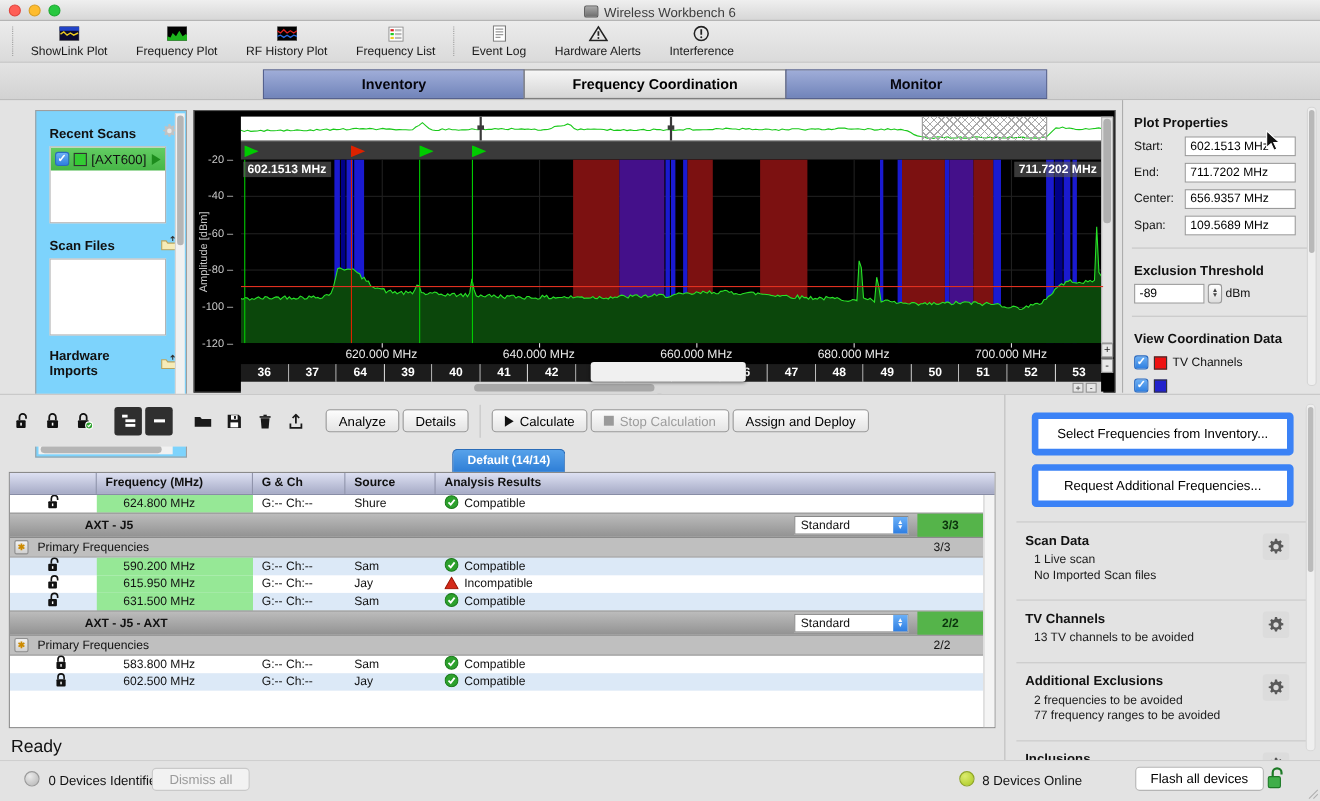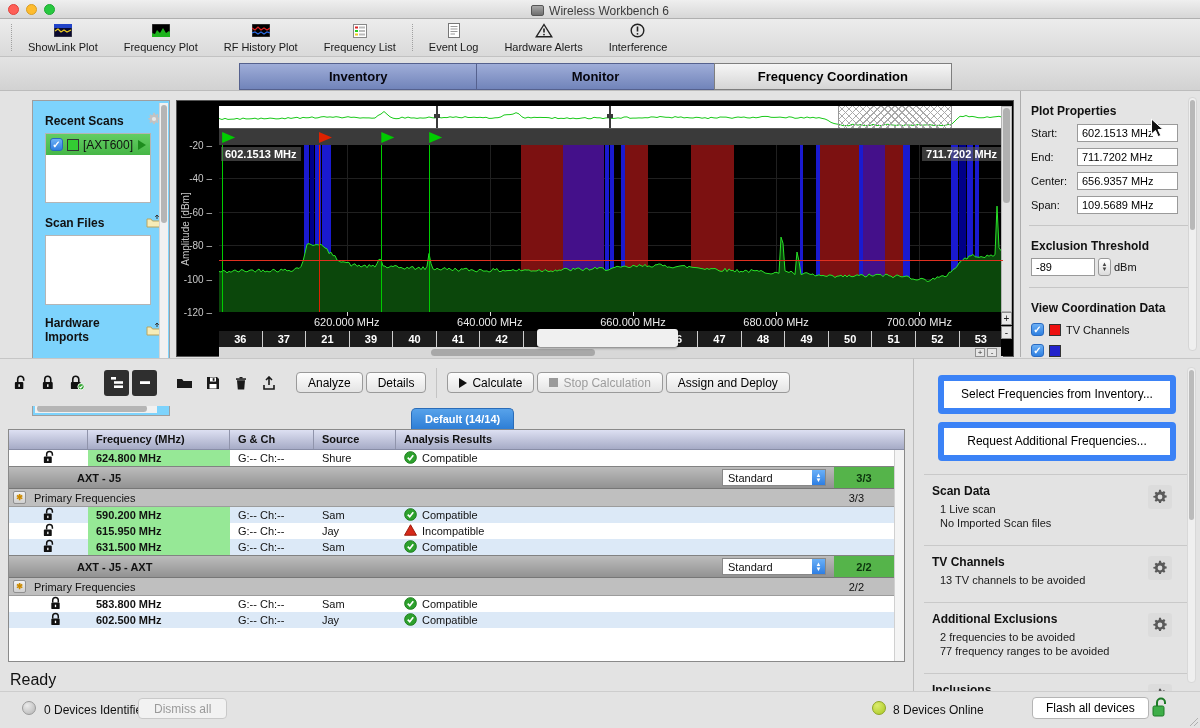--- a/index.html
+++ b/index.html
@@ -99,21 +99,21 @@
   .deftab{position:absolute;left:403px;top:0;height:21px;padding:0 13px;background:linear-gradient(#57a2ea,#2e7ed6);border:1px solid #2a6cb8;border-bottom:none;border-radius:5px 5px 0 0;color:#fff;font-weight:bold;font-size:11px;line-height:20px;z-index:2}
   .ftable{position:absolute;left:0;top:21px;right:0;bottom:0;border:1px solid #8a8a8a;background:#fff;display:flex;flex-direction:column}
   .thead{height:20px;display:flex;background:linear-gradient(#dde0f2,#a6abc6);border-bottom:1px solid #888da6;font-weight:bold;flex:none}
   .th{border-right:1px solid #9094ab;padding-left:8px;line-height:19px;font-size:11px}
   .tbody{flex:1;display:flex;flex-direction:column;margin-right:10px;overflow:hidden}
   .ttrack{position:absolute;right:0;top:20px;bottom:0;width:10px;background:#f4f4f4;border-left:1px solid #d0d0d0}
   .frow{height:16px;display:flex;align-items:center;font-size:11px;flex:none}
   .frow.alt{background:#dce9f7}
   .c1{width:79px;display:flex;justify-content:center;align-items:center}
   .c1.ind{padding-left:14px}
-  .c2{width:142px;height:100%;display:flex;align-items:center;padding-left:8px;font-weight:bold}
+  .c2{width:142px;height:100%;display:flex;align-items:center;padding-left:24px;font-weight:normal}
   .c2.hl{background:#96e896}
   .c3{width:84px;padding-left:8px}
   .c4{width:82px;padding-left:8px}
   .c5{flex:1;display:flex;align-items:center;gap:5px;padding-left:8px}
   .grow{height:23px;background:linear-gradient(#bcbcbc,#929292);border-top:1px solid #828282;border-bottom:1px solid #777;display:flex;align-items:center;font-weight:bold;font-size:11px;flex:none}
   .gname{margin-left:68px}
   .gsel{margin-left:auto;width:104px;height:17px;background:#fff;border:1px solid #888;display:flex;align-items:center;font-weight:normal}
   .gsel .seltxt{flex:1;padding-left:5px;font-size:11px}
   .gstep{width:13px;height:100%;background:linear-gradient(#6ab0f8,#2e7ee2);color:#fff;display:flex;flex-direction:column;align-items:center;justify-content:center;font-size:6px;line-height:5px}
   .gbadge{width:60px;height:100%;background:#55b44a;display:flex;align-items:center;justify-content:center;color:#0b330d;margin-left:8px;font-weight:bold}
@@ -239,22 +239,22 @@
           <circle cx="7.5" cy="10.8" r="0.9" fill="#222"></circle>
         </svg>
       </span>
       <span>Interference</span>
     </div>
   </div>
 
 <div class="tabstrip">
   <div class="tabs" id="viewtabs">
       <div class="vtab">Inventory</div>
+      <div class="vtab active">Frequency Coordination</div>
       <div class="vtab">Monitor</div>
-      <div class="vtab active">Frequency Coordination</div>
     </div>
 </div>
 
 <div class="sidebar">
   <div class="sb-h">
     <span>Recent Scans</span>
     <span class="sp"></span>
       <span id="sbgear"><svg width="14" height="14" viewBox="0 0 20 20">
           <path d="M8.8 1h2.4l.4 2.1 1.6.7L15 2.6l1.7 1.7-1.2 1.8.7 1.6 2.1.4v2.4l-2.1.4-.7 1.6 1.2 1.8-1.7 1.7-1.8-1.2-1.6.7-.4 2.1H8.8l-.4-2.1-1.6-.7-1.8 1.2-1.7-1.7 1.2-1.8-.7-1.6-2.1-.4V8.8l2.1-.4.7-1.6L3.3 5 5 3.3l1.8 1.2 1.6-.7z" fill="#c2c2c2"></path>
           <circle cx="10" cy="10" r="3" fill="#e7e7e7"></circle>
@@ -355,21 +355,21 @@
       <div class="xtickmark" style="left: 52.8%;"></div>
       <div class="xlab" style="left: 52.8%;">660.000 MHz</div>
       <div class="xtickmark" style="left: 71.05%;"></div>
       <div class="xlab" style="left: 71.05%;">680.000 MHz</div>
       <div class="xtickmark" style="left: 89.31%;"></div>
       <div class="xlab" style="left: 89.31%;">700.000 MHz</div>
     </div>
   <div class="chstrip" id="chstrip">
       <div class="ch">36</div>
       <div class="ch">37</div>
-      <div class="ch">21</div>
+      <div class="ch">64</div>
       <div class="ch">39</div>
       <div class="ch">40</div>
       <div class="ch">41</div>
       <div class="ch">42</div>
       <div class="ch">43</div>
       <div class="ch">44</div>
       <div class="ch">45</div>
       <div class="ch">46</div>
       <div class="ch">47</div>
       <div class="ch">48</div>

